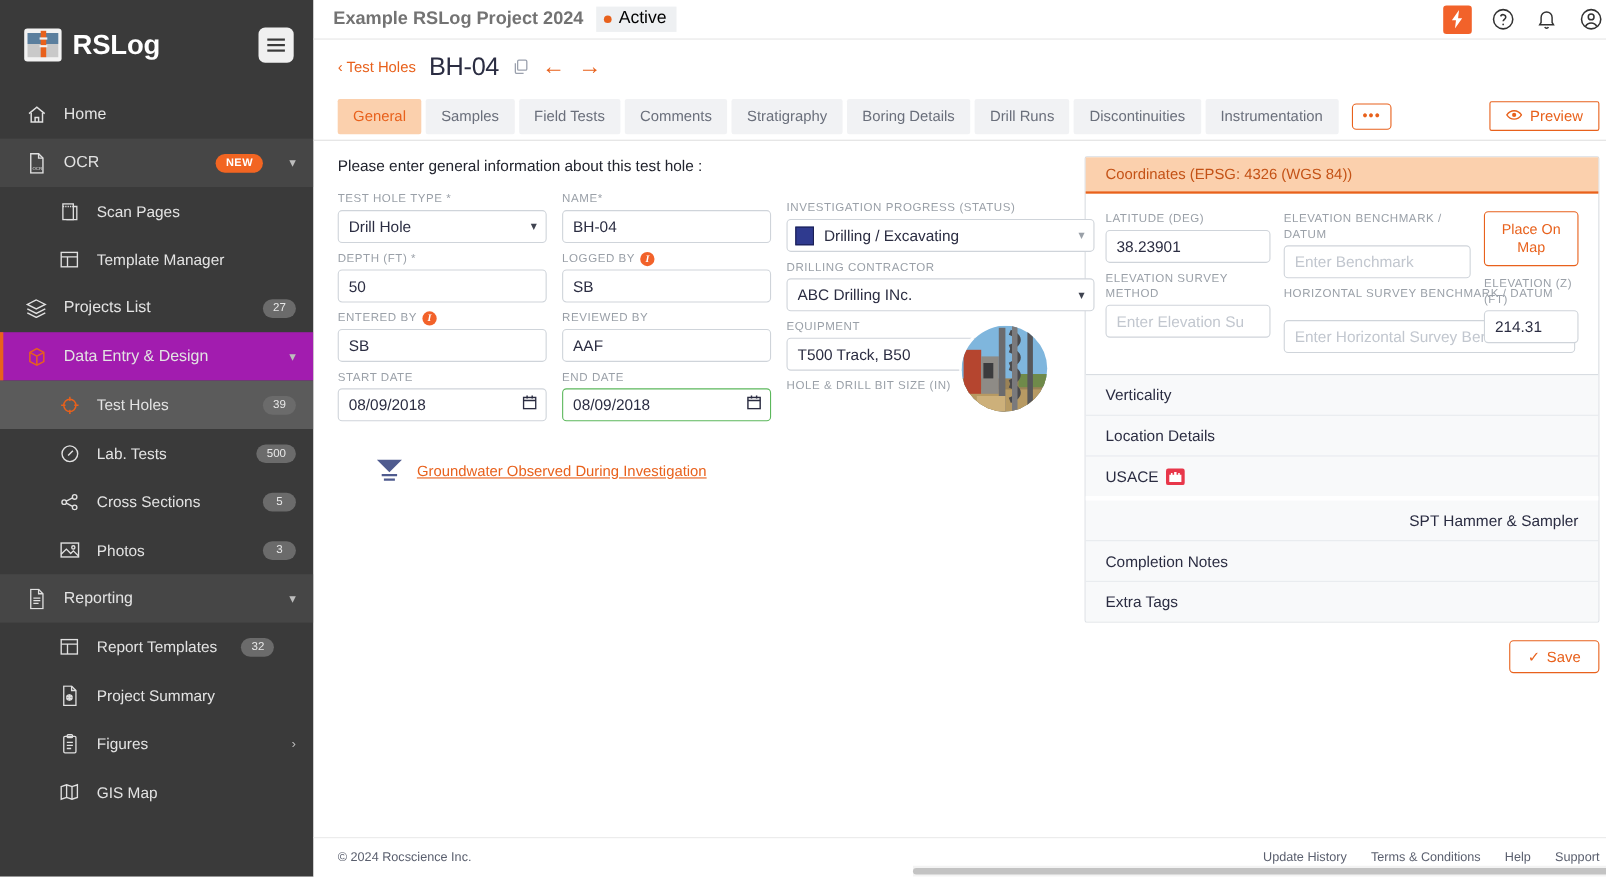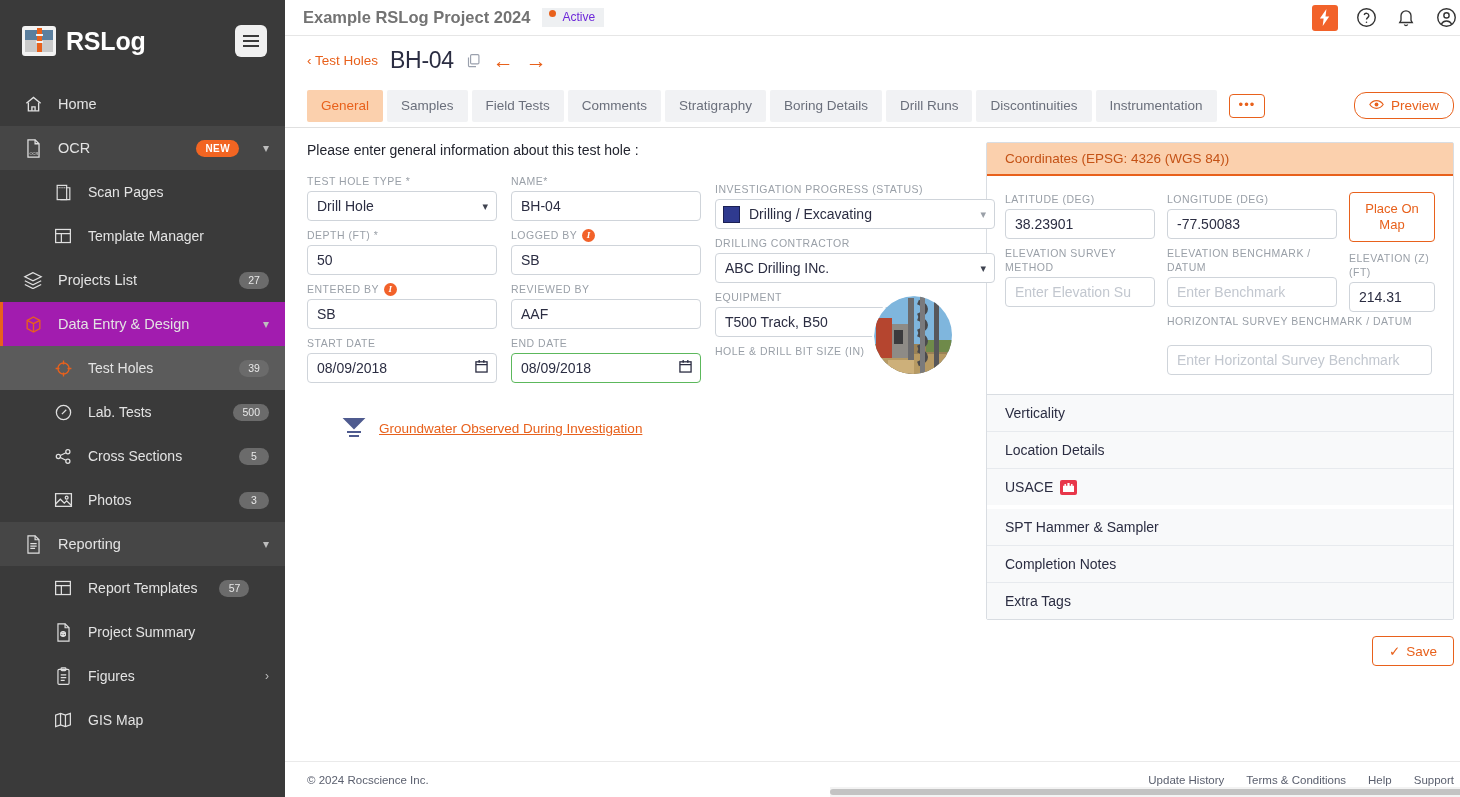--- a/index.html
+++ b/index.html
@@ -74,22 +74,22 @@
   #main {
     flex: 1 1 auto; height: 797px; position: relative;
     background: #fff; display: flex; flex-direction: column;
   }
   .topbar {
     height: 36px; flex: 0 0 36px; display: flex; align-items: center;
     padding: 0 18px 0 18px; border-bottom: 1px solid #e6e6e6;
   }
   .proj-title { font-size: 16.5px; font-weight: bold; color: #737373; }
   .proj-status {
-    margin-left: 12px; background: #eef0f2; color: #6d28d9; font-size: 12px;
-    padding: 2px 9px 3px 7px; display:flex; gap:6px;
+    margin-left: 12px; background: #eef0f2; color: #000000; font-size: 16px;
+    padding: 2px 9px 3px 7px; display:flex; align-items:center; gap:6px;
   }
   .dot-active { width:7px; height:7px; border-radius:50%; background:#e8611c; display:inline-block; }
   .topbar-icons { margin-left: auto; display: flex; align-items: center; gap: 16px; }
   .ic-btn { width: 24px; height: 24px; display:flex; align-items:center; justify-content:center; cursor:pointer; color:#333; }
   .ic-flash {
     width: 26px; height: 26px; background: #f2622a; border-radius: 3px;
     display:flex; align-items:center; justify-content:center; color:#fff; cursor:pointer;
   }
 
   .crumbrow { height: 48px; display: flex; align-items: center; padding: 0 0 0 22px; gap: 12px; }
@@ -106,21 +106,21 @@
     background: #f1f2f4; color: #6a6f7b; font-size: 13.5px;
     padding: 8px 14px 9px; cursor: pointer; border-radius: 2px; white-space: nowrap;
   }
   .tab.active { background: #fbd0ad; color: #e8611c; }
   .tab-more {
     border: 1.5px solid #e8611c; border-radius: 4px; color: #e8611c;
     font-size: 13px; padding: 4px 9px 6px; margin-left: 8px; cursor: pointer;
     letter-spacing: 1px; line-height: 10px; height: 24px; display:flex; align-items:center;
   }
   .preview-btn {
-    margin-left: auto; border: 1.5px solid #e8611c; border-radius: 12px;
+    margin-left: auto; border: 1.5px solid #e8611c; border-radius: 2px;
     color: #e8611c; font-size: 13.5px; padding: 5px 14px; cursor: pointer;
     display: flex; align-items: center; gap: 7px; background: #fff;
   }
 
   .content { flex: 1 1 auto; display: flex; padding: 14px 22px 0 22px; gap: 0; position: relative; }
   .left-col { width: 665px; flex: 0 0 665px; }
   .intro { font-size: 14px; color: #22242e; margin-bottom: 16px; }
 
   .grid3 { display: flex; gap: 14px; }
   .col { display: flex; flex-direction: column; }
@@ -186,21 +186,21 @@
     background: #fff; line-height: 16px; margin-top: 0;
   }
   .tall-label { min-height: 28px; align-items: flex-start; }
 
   .acc-item {
     border-top: 1px solid #e7eaee; background: #f8f9fa;
     padding: 10px 18px; font-size: 14px; color: #2b2d42; cursor: pointer;
     display: flex; align-items: center; gap: 7px;
   }
   .acc-item.first { border-top: 1px solid #d9dde2; }
-  .acc-item.gap { border-top: 4px solid #ffffff; }
+  .acc-item.gap { border-top: 4px solid #ffffff; justify-content: flex-end; }
   .usace-badge {
     width: 17px; height: 15px; background: #e8374a; border-radius: 2px;
     display:inline-flex; align-items:center; justify-content:center;
     color:#fff; font-size: 9px; font-weight: bold; letter-spacing:-1px;
   }
   .save-row { display: flex; justify-content: flex-end; margin-top: 16px; }
   .save-btn {
     border: 1.5px solid #e8611c; border-radius: 4px; color: #e8611c; background: #fff;
     font-size: 13.5px; padding: 6px 16px; cursor: pointer; display:flex; align-items:center; gap:6px;
   }
@@ -363,21 +363,21 @@
   </div>
 
   <div class="nav-item sub">
     <span class="nav-icon">
       <svg width="18" height="18" viewBox="0 0 22 22" fill="none" stroke="#e0e0e0" stroke-width="1.5">
           <rect x="2" y="3" width="18" height="16"></rect>
           <path d="M2 8h18M9 8v11"></path>
         </svg>
     </span>
     <span class="ni-label">Report Templates</span>
-    <span class="badge-count badge-inline" style="margin-left:8px">57</span>
+    <span class="badge-count badge-inline" style="margin-left:8px">32</span>
   </div>
 
 
   <div class="nav-item sub">
     <span class="nav-icon">
       <svg width="17" height="19" viewBox="0 0 20 24" fill="none" stroke="#e0e0e0" stroke-width="1.5">
           <path d="M3 1h9l5 5v17H3z"></path>
           <path d="M12 1v5h5"></path>
           <circle cx="9.5" cy="14" r="3"></circle>
           <path d="M9.5 10.5v7M6.3 12.2l6.4 3.6M6.3 15.8l6.4-3.6"></path>
@@ -629,24 +629,20 @@
                 <div class="flabel">LATITUDE (DEG)</div>
                 <input class="inp" value="38.23901" style="">
               </div>
               <div class="fld">
                 <div class="flabel tall-label">ELEVATION SURVEY METHOD</div>
                 <input class="inp" placeholder="Enter Elevation Su" style="">
               </div>
             </div>
             <div class="cg-b">
               <div class="fld">
-                <div class="flabel">LONGITUDE (DEG)</div>
-                <input class="inp" value="-77.50083" style="">
-              </div>
-              <div class="fld">
                 <div class="flabel tall-label">ELEVATION BENCHMARK / DATUM</div>
                 <input class="inp" placeholder="Enter Benchmark" style="">
               </div>
               <div class="fld" style="width:265px">
                 <div class="flabel tall-label">HORIZONTAL SURVEY BENCHMARK / DATUM</div>
                 <input class="inp" placeholder="Enter Horizontal Survey Benchmark" style="">
               </div>
             </div>
             <div class="cg-c">
               <div class="place-btn">Place On Map</div>

